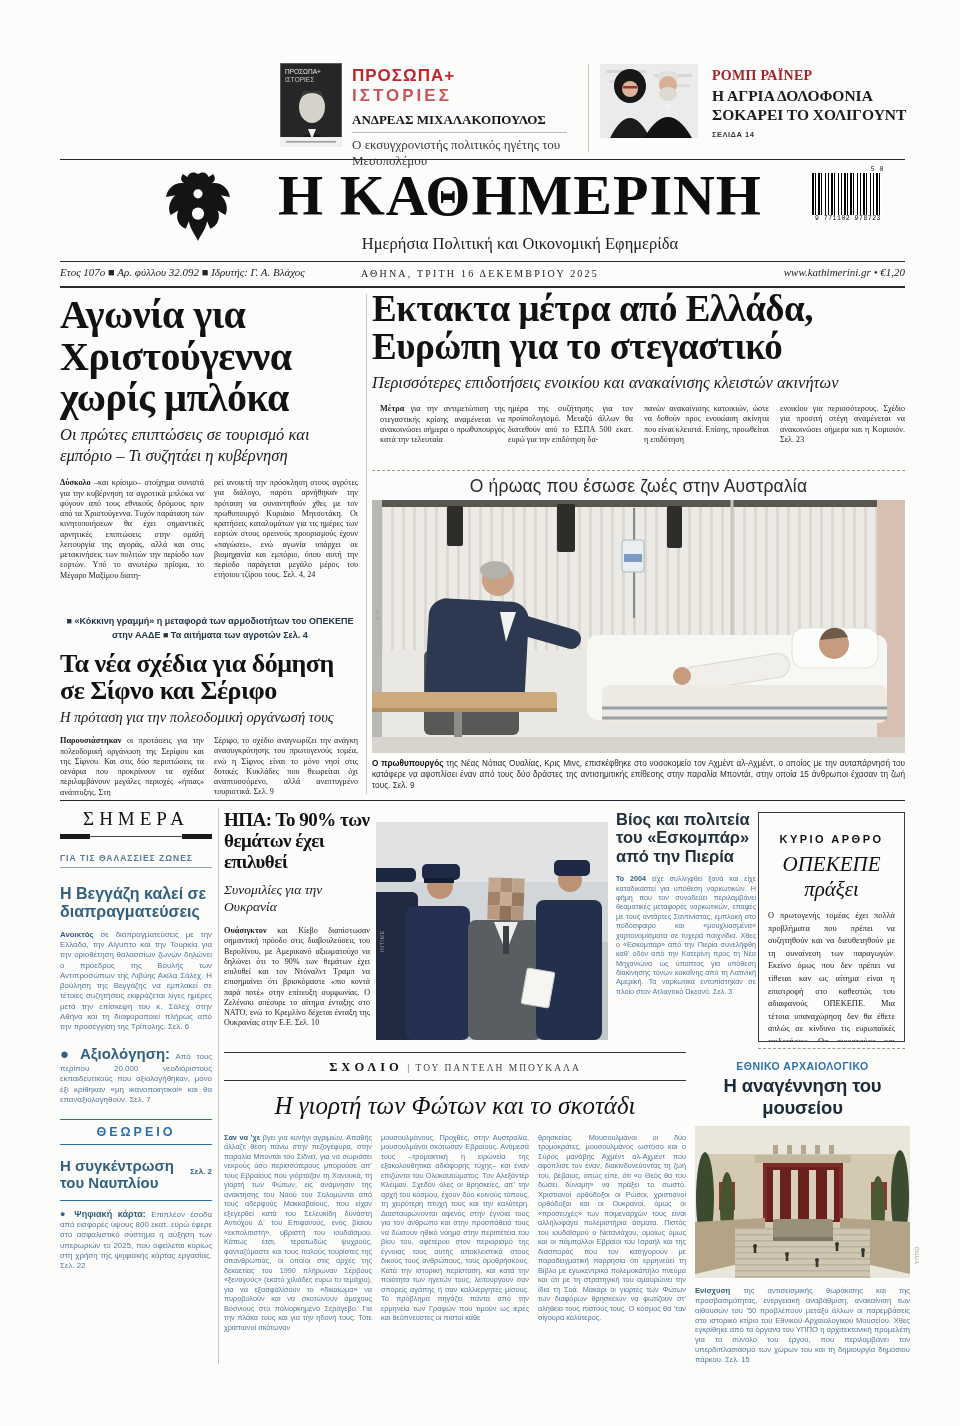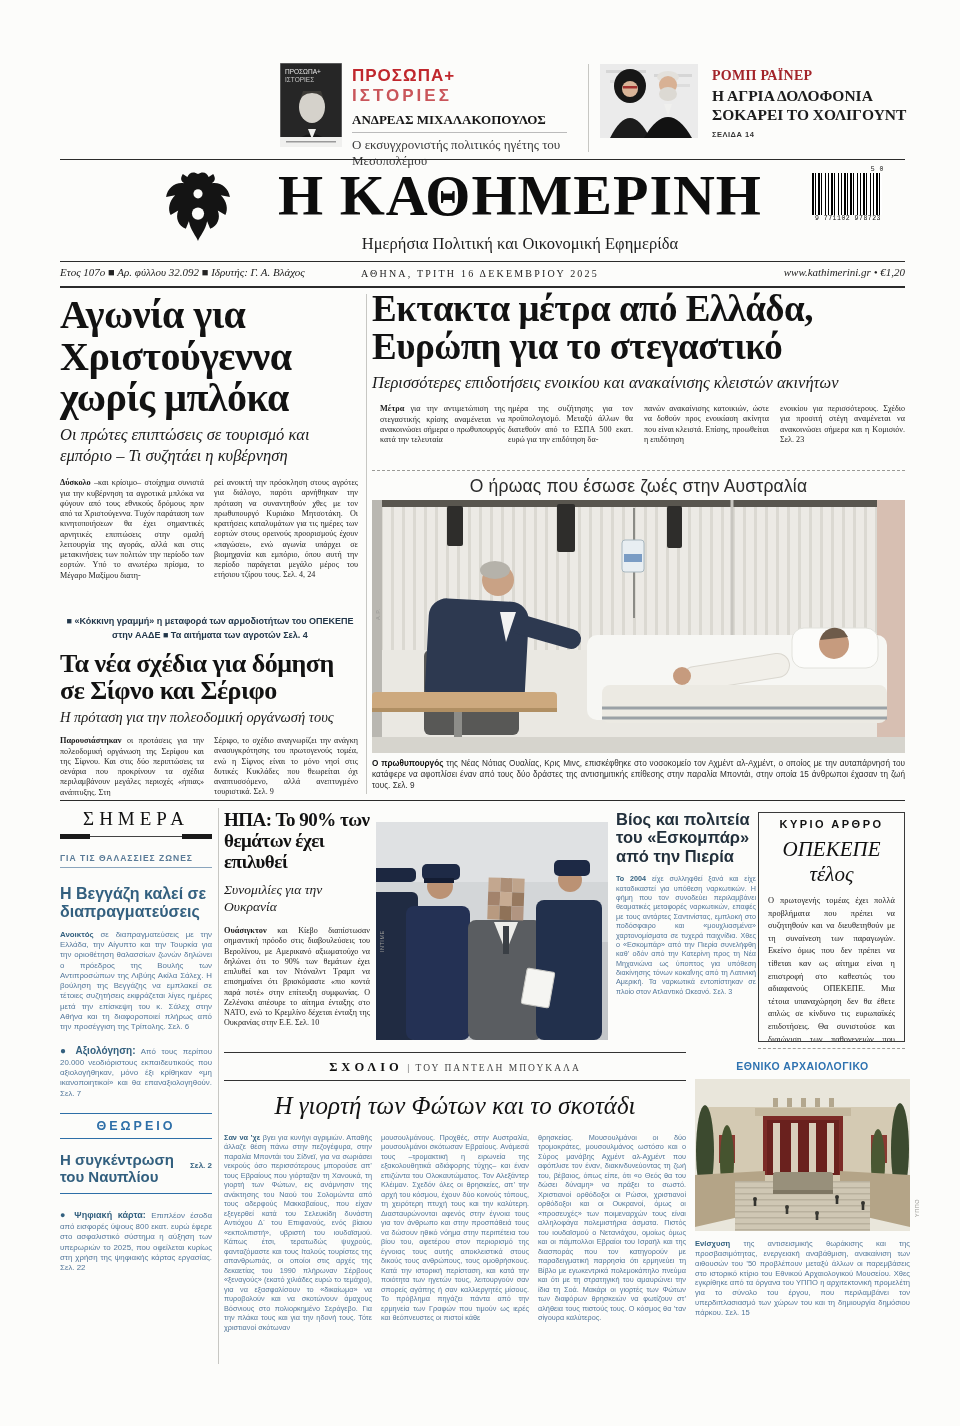--- a/index.html
+++ b/index.html
@@ -42,21 +42,21 @@
   .sb-kicker{font-size:8.5px;font-weight:bold;color:#5a7b97;letter-spacing:1px;border-bottom:1px solid #8aa5bd;padding-bottom:4px;}
   .simera-head{font-family:"Liberation Serif",serif;font-size:19px;letter-spacing:5px;text-align:center;color:#111;
                border-bottom:1px solid #444;padding-bottom:6px;position:relative;}
   .simera-head::before,.simera-head::after{content:"";position:absolute;bottom:-3px;width:30px;height:5px;background:#191919;}
   .simera-head::before{left:0;} .simera-head::after{right:0;}
   .theoreio{color:#2e6fa8;font-weight:bold;font-size:12.5px;letter-spacing:3px;text-align:center;
             border-top:1px solid #2e6fa8;border-bottom:1px solid #2e6fa8;padding:5px 0;}
   .naf{font-size:15px;font-weight:bold;color:#33607f;line-height:1.15;border-bottom:1px solid #2e6fa8;padding-bottom:8px;}
   .naf .pg{float:right;font-size:8px;color:#33607f;margin-top:10px;}
   
-  .kyrio{border:1.5px solid #3a3a3a;background:#fcfcfa;box-sizing:border-box;padding:5px 9px;}
+  .kyrio{border:1.5px solid #3a3a3a;background:#fcfcfa;box-sizing:border-box;padding:20px 9px;}
   .kyrio-h{font-size:11px;font-weight:bold;letter-spacing:2.5px;text-align:center;color:#111;}
   .kyrio-t{font-family:"Liberation Serif",serif;font-style:italic;font-size:21px;text-align:center;margin:7px 0 8px;color:#101010;}
   .kyrio-b{font-family:"Liberation Serif",serif;font-size:8.4px;line-height:1.5;word-spacing:1.5px;color:#1a1a1a;}
   
   .sx-head{border-top:1.5px solid #333;border-bottom:1px solid #333;text-align:center;padding:4px 0 5px;}
   .sx-h1{font-family:"Liberation Serif",serif;font-weight:bold;font-size:12.5px;letter-spacing:4px;color:#111;}
   .sx-by{font-family:"Liberation Serif",serif;font-size:9.5px;letter-spacing:2px;color:#444;}
   .sx-title{font-family:"Liberation Serif",serif;font-style:italic;font-size:25px;text-align:center;color:#131313;}
   .sx-cols{display:flex;gap:9px;}
   .sx-col{width:148px;}
@@ -214,24 +214,24 @@
 
   <div class="abs caption just" style="left:372px;top:758px;width:533px;"><b>Ο πρωθυπουργός</b><span> της Νέας Νότιας Ουαλίας, Κρις Μινς, επισκέφθηκε στο νοσοκομείο τον Αχμέντ αλ-Αχμέντ, ο οποίος με την αυταπάρνησή του κατάφερε να αφοπλίσει έναν από τους δύο δράστες της αντισημιτικής επίθεσης στην παραλία Μποντάι, στην οποία 15 άνθρωποι έχασαν τη ζωή τους. Σελ. 9</span></div>
 
   <div class="rule" style="left:60px;top:800px;width:845px;"></div>
 
   <div class="abs" style="left:60px;top:808px;width:152px;height:556px;overflow:hidden;">
     <div class="simera-head">ΣΗΜΕΡΑ</div>
     <div class="sb-kicker" style="margin-top:16px;">ΓΙΑ ΤΙΣ ΘΑΛΑΣΣΙΕΣ ΖΩΝΕΣ</div>
     <div class="sb-h" style="margin-top:17px;">Η Βεγγάζη καλεί σε διαπραγματεύσεις</div>
     <div class="steel just" style="margin-top:9px;"><b>Ανοικτός</b><span> σε διαπραγματεύσεις με την Ελλάδα, την Αίγυπτο και την Τουρκία για την οριοθέτηση θαλασσίων ζωνών δηλώνει ο πρόεδρος της Βουλής των Αντιπροσώπων της Λιβύης Ακίλα Σάλεχ. Η βούληση της Βεγγάζης να εμπλακεί σε τέτοιες συζητήσεις εκφράζεται λίγες ημέρες μετά την επίσκεψη του κ. Σάλεχ στην Αθήνα και τη διαφοροποιεί πλήρως από την προσέγγιση της Τρίπολης. Σελ. 6</span></div>
-    <div class="steel just" style="margin-top:12px;"><b style="font-size:10px;">● Αξιολόγηση:</b><span> Από τους περίπου 20.000 νεοδιόριστους εκπαιδευτικούς που αξιολογήθηκαν, μόνο έξι κρίθηκαν «μη ικανοποιητικοί» και θα επαναξιολογηθούν. Σελ. 7</span></div>
+    <div class="steel just" style="margin-top:12px;"><b style="font-size:15px;">● Αξιολόγηση:</b><span> Από τους περίπου 20.000 νεοδιόριστους εκπαιδευτικούς που αξιολογήθηκαν, μόνο έξι κρίθηκαν «μη ικανοποιητικοί» και θα επαναξιολογηθούν. Σελ. 7</span></div>
     <div class="theoreio" style="margin-top:14px;">ΘΕΩΡΕΙΟ</div>
     <div class="naf" style="margin-top:12px;"><span class="pg">Σελ. 2</span><span>Η συγκέντρωση του Ναυπλίου</span></div>
-    <div class="steel just" style="margin-top:16px;"><b style="font-size:9px;">● Ψηφιακή κάρτα:</b><span> Επιπλέον έσοδα από εισφορές ύψους 800 εκατ. ευρώ έφερε στο ασφαλιστικό σύστημα η αύξηση των υπερωριών το 2025, που οφείλεται κυρίως στη χρήση της ψηφιακής κάρτας εργασίας. Σελ. 22</span></div>
+    <div class="steel just" style="margin-top:8px;"><b style="font-size:9px;">● Ψηφιακή κάρτα:</b><span> Επιπλέον έσοδα από εισφορές ύψους 800 εκατ. ευρώ έφερε στο ασφαλιστικό σύστημα η αύξηση των υπερωριών το 2025, που οφείλεται κυρίως στη χρήση της ψηφιακής κάρτας εργασίας. Σελ. 22</span></div>
   </div>
 
   <div class="vline" style="left:218px;top:808px;height:556px;"></div>
 
   <div class="abs" style="left:224px;top:810px;width:146px;height:240px;overflow:hidden;">
     <div class="h-lead" style="font-size:19px;line-height:1.1;">ΗΠΑ: Το 90% των θεμάτων έχει επιλυθεί</div>
     <div class="subhead" style="font-size:13.5px;margin-top:8px;">Συνομιλίες για την Ουκρανία</div>
     <div class="body-s just" style="margin-top:10px;"><b>Ουάσιγκτον</b><span> και Κίεβο διαπίστωσαν σημαντική πρόοδο στις διαβουλεύσεις του Βερολίνου, με Αμερικανό αξιωματούχο να δηλώνει ότι το 90% των θεμάτων έχει επιλυθεί και τον Ντόναλντ Τραμπ να επισημαίνει ότι βρισκόμαστε «πιο κοντά παρά ποτέ» στην επίτευξη συμφωνίας. Ο Ζελένσκι απέσυρε το αίτημα ένταξης στο ΝΑΤΟ, ενώ το Κρεμλίνο δέχεται ένταξη της Ουκρανίας στην Ε.Ε. Σελ. 10</span></div>
   </div>
 
@@ -268,41 +268,42 @@
     <span class="credit" style="left:3px;top:130px;">ΙΝΤΙΜΕ</span>
   </div>
 
   <div class="abs" style="left:616px;top:810px;width:140px;height:242px;overflow:hidden;">
     <div class="sb-h" style="color:#22303c;font-size:16.5px;">Βίος και πολιτεία του «Εσκομπάρ» από την Πιερία</div>
     <div class="steel just" style="margin-top:9px;font-size:7.2px;"><b>Το 2004</b><span> είχε συλληφθεί ξανά και είχε καταδικαστεί για υπόθεση ναρκωτικών. Η φήμη που τον συνοδεύει περιλαμβάνει θεαματικές μεταφορές ναρκωτικών, επαφές με τους αντάρτες Σαντινίστας, εμπλοκή στο ποδόσφαιρο και «μουχλιασμένα» χαρτονομίσματα σε τυχερά παιχνίδια. Χθες ο «Εσκομπάρ» από την Πιερία συνελήφθη καθ’ οδόν από την Κατερίνη προς τη Νέα Μηχανιώνα ως ύποπτος για υπόθεση διακίνησης τόνων κοκαΐνης από τη Λατινική Αμερική. Τα ναρκωτικά εντοπίστηκαν σε πλοίο στον Ατλαντικό Ωκεανό. Σελ. 3</span></div>
   </div>
 
   <div class="abs kyrio" style="left:758px;top:812px;width:147px;height:230px;overflow:hidden;">
     <div class="kyrio-h">ΚΥΡΙΟ ΑΡΘΡΟ</div>
-    <div class="kyrio-t">ΟΠΕΚΕΠΕ τέλος</div>
+    <div class="kyrio-t">ΟΠΕΚΕΠΕ πράξει</div>
     <div class="kyrio-b just">Ο πρωτογενής τομέας έχει πολλά προβλήματα που πρέπει να συζητηθούν και να διευθετηθούν με τη συναίνεση των παραγωγών. Εκείνο όμως που δεν πρέπει να τίθεται καν ως αίτημα είναι η επιστροφή στο καθεστώς του αδιαφανούς ΟΠΕΚΕΠΕ. Μια τέτοια υπαναχώρηση δεν θα έθετε απλώς σε κίνδυνο τις ευρωπαϊκές επιδοτήσεις. Θα συνιστούσε και διαιώνιση των παθογενειών που πληρώνει τώρα ο αγροτικός κλάδος. ΟΠΕΚΕΠΕ τέλος.</div>
   </div>
   <div class="dash" style="left:758px;top:1048px;width:147px;"></div>
 
   <div class="abs" style="left:224px;top:1052px;width:462px;">
     <div class="sx-head">
       <span class="sx-h1">ΣΧΟΛΙΟ</span>
       <span class="sx-by">|</span>
       <span class="sx-by">ΤΟΥ ΠΑΝΤΕΛΗ ΜΠΟΥΚΑΛΑ</span>
     </div>
     <div class="sx-title" style="margin-top:11px;">Η γιορτή των Φώτων και το σκοτάδι</div>
     <div class="sx-cols" style="margin-top:13px;">
       <div class="sx-col steel just" style="font-size:7.3px;"><b>Σαν να ’χε</b><span> βγει για κυνήγι αγριμιών. Απαθής άλλαζε θέση πάνω στην πεζογέφυρα, στην παραλία Μποντάι του Σίδνεϊ, για να σωριάσει νεκρούς όσο περισσότερους μπορούσε απ’ τους Εβραίους που γιόρταζαν τη Χανουκά, τη γιορτή των Φώτων, εις ανάμνησιν της ανάκτησης του Ναού του Σολομώντα από τους αδερφούς Μακκαβαίους, που είχαν εξεγερθεί κατά του Σελευκίδη δυνάστη Αντιόχου Δ´ του Επιφανούς, ενός βίαιου «εκπολιτιστή», υβριστή του ιουδαϊσμού. Κάπως έτσι, τερατωδώς ψυχρούς, φανταζόμαστε και τους Ιταλούς τουρίστες της απανθρωπιάς, οι οποίοι στις αρχές της δεκαετίας του 1990 πλήρωναν Σέρβους «ξεναγούς» (εκατό χιλιάδες ευρώ το τεμάχιο), για να εξασφαλίσουν το «δικαίωμα» να πυροβολούν και να σκοτώνουν άμαχους Βόσνιους στο πολιορκημένο Σεράγεβο. Για την πλάκα τους και για την ηδονή τους. Τότε χριστιανοί σκότωναν</span></div>
       <div class="sx-col steel just" style="font-size:7.3px;">μουσουλμάνους. Προχθές, στην Αυστραλία, μουσουλμάνοι σκότωσαν Εβραίους. Ανάμεσά τους –τρομακτική η ειρωνεία της εξακολουθητικά αδιάφορης τύχης– και έναν επιζώντα του Ολοκαυτώματος. Τον Αλεξάντερ Κλέιμαν. Σχεδόν όλες οι θρησκείες, απ’ την αρχή του κόσμου, έχουν δύο κοινούς τόπους, τη χειρότερη πτυχή τους και την καλύτερη. Διασταυρώνονται αφενός στην έγνοια τους για τον άνθρωπο και στην προσπάθειά τους να δώσουν ηθικό νόημα στην περιπέτεια του βίου του, αφετέρου στον περιορισμό της έγνοιας τους αυτής αποκλειστικά στους δικούς τους ανθρώπους, τους ομοθρήσκους. Κατά την ιστορική περίσταση, και κατά την ποιότητα των ηγετών τους, λειτουργούν σαν σπορείς αγάπης ή σαν καλλιεργητές μίσους. Το πρόβλημα πηγάζει πάντα από την ερμηνεία των Γραφών που τιμούν ως ιερές και θεόπνευστες οι πιστοί κάθε</div>
       <div class="sx-col steel just" style="font-size:7.3px;">θρησκείας. Μουσουλμάνοι οι δύο τρομοκράτες, μουσουλμάνος ωστόσο και ο Σύρος μανάβης Αχμέντ αλ-Αχμέντ που αφόπλισε τον έναν, διακινδυνεύοντας τη ζωή του, βέβαιος, όπως είπε, ότι «ο Θεός θα του δώσει δύναμη» να πράξει το σωστό. Χριστιανοί ορθόδοξοι οι Ρώσοι, χριστιανοί ορθόδοξοι και οι Ουκρανοί, όμως οι «προσευχές» των ποιμεναρχών τους είναι αλληλοφάγα πολεμιστήρια άσματα. Πιστός του ιουδαϊσμού ο Νετανιάχου, ομοίως όμως και οι πάμπολλοι Εβραίοι του Ισραήλ και της διασποράς που τον κατηγορούν με παραδειγματική παρρησία ότι ερμηνεύει τη Βίβλο με εγωκεντρικά πολεμοκάπηλο πνεύμα και ότι με τη στρατηγική του αμαυρώνει την ίδια τη Σοά. Μακάρι οι γιορτές των Φώτων των διαφόρων θρησκειών να φωτίζουν στ’ αλήθεια τους πιστούς τους. Ο κόσμος θα ’ταν σίγουρα καλύτερος.</div>
     </div>
   </div>
 
   <div class="abs" style="left:695px;top:1060px;width:215px;">
     <div class="mus-kicker">ΕΘΝΙΚΟ ΑΡΧΑΙΟΛΟΓΙΚΟ</div>
+    <div class="mus-title" style="margin-top:3px;">Η αναγέννηση του μουσείου</div>
     <div style="position:relative;margin-top:7px;width:215px;height:152px;">
       <svg width="215" height="152" viewBox="0 0 215 152">
         <defs>
           <pattern id="stairs" width="10" height="6" patternUnits="userSpaceOnUse">
             <rect width="10" height="6" fill="#cfc7b4"></rect>
               <rect width="10" height="1.5" fill="#b9b19e"></rect>
           </pattern>
         </defs>
         <rect width="215" height="152" fill="#e9e6db"></rect>
         <rect x="12" y="28" width="191" height="76" fill="#d4cab3"></rect>

